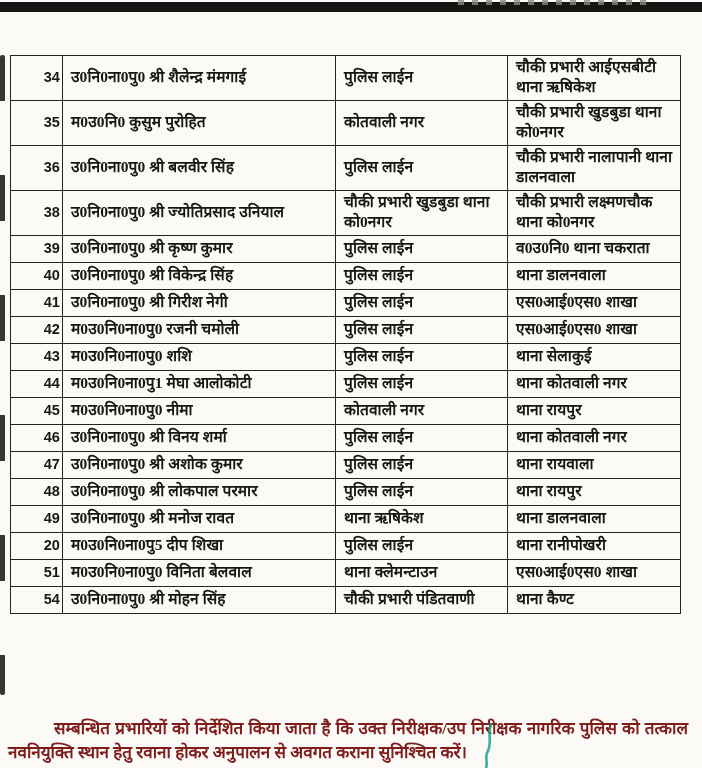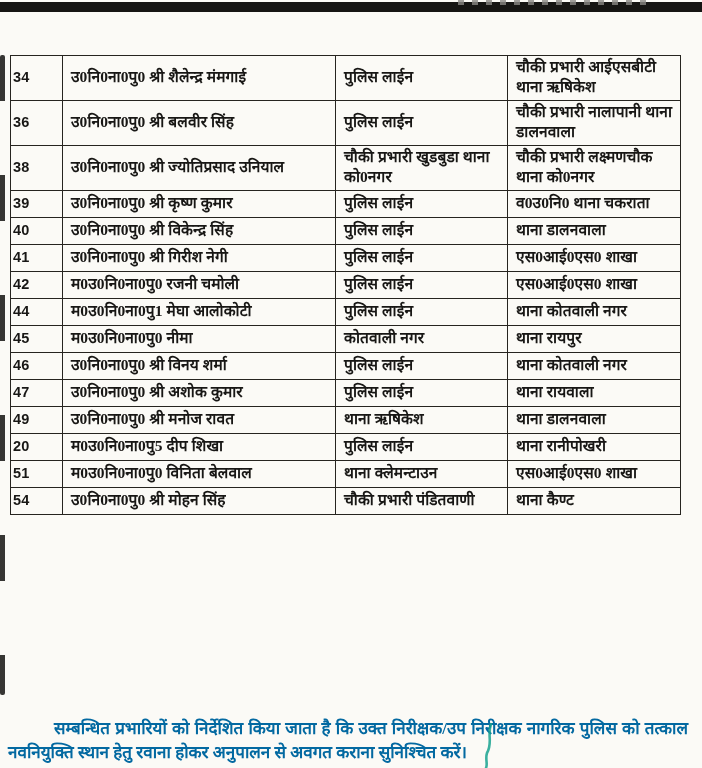--- a/index.html
+++ b/index.html
@@ -51,37 +51,37 @@
     border: 1.6px solid #26241f;
     font-size: 15.5px;
     font-weight: 700;
     letter-spacing: .1px;
     padding: 1px 6px 2px 8px;
     vertical-align: middle;
     line-height: 1.32;
     overflow: hidden;
   }
   table.transfer td.c-sno {
-    text-align: left;
+    text-align: right;
     font-family: "Liberation Sans", "DejaVu Sans", sans-serif;
     font-size: 14.5px;
     padding: 1px 2px;
   }
   tr.short td { height: 23px; }
   tr.tall td  { height: 40px; }
   .footer-para {
     position: absolute;
     top: 700px; left: 8px;
     width: 680px;
     font-size: 17px;
     font-weight: 700;
     line-height: 1.42;
     text-align: justify;
     text-indent: 46px;
-    color: #0369a1;
+    color: #7f1d1d;
   }
   .pen-mark {
     position: absolute;
     left: 477px; top: 723px;
     width: 26px; height: 46px;
     pointer-events: none;
   }
 </style>
 </head>
 <body>
@@ -102,20 +102,26 @@
       <col style="width:173px">
     </colgroup>
     <tbody>
         <tr class="tall">
       <td class="c-sno">34</td>
       <td class="c-name">उ0नि0ना0पु0 श्री शैलेन्द्र मंमगाई</td>
       <td class="c-from">पुलिस लाईन</td>
       <td class="c-to">चौकी प्रभारी आईएसबीटी थाना ऋषिकेश</td>
     </tr>
         <tr class="tall">
+      <td class="c-sno">35</td>
+      <td class="c-name">म0उ0नि0 कुसुम पुरोहित</td>
+      <td class="c-from">कोतवाली नगर</td>
+      <td class="c-to">चौकी प्रभारी खुडबुडा थाना को0नगर</td>
+    </tr>
+        <tr class="tall">
       <td class="c-sno">36</td>
       <td class="c-name">उ0नि0ना0पु0 श्री बलवीर सिंह</td>
       <td class="c-from">पुलिस लाईन</td>
       <td class="c-to">चौकी प्रभारी नालापानी थाना डालनवाला</td>
     </tr>
         <tr class="tall">
       <td class="c-sno">38</td>
       <td class="c-name">उ0नि0ना0पु0 श्री ज्योतिप्रसाद उनियाल</td>
       <td class="c-from">चौकी प्रभारी खुडबुडा थाना को0नगर</td>
       <td class="c-to">चौकी प्रभारी लक्ष्मणचौक थाना को0नगर</td>
@@ -138,20 +144,26 @@
       <td class="c-from">पुलिस लाईन</td>
       <td class="c-to">एस0आई0एस0 शाखा</td>
     </tr>
         <tr class="short">
       <td class="c-sno">42</td>
       <td class="c-name">म0उ0नि0ना0पु0 रजनी चमोली</td>
       <td class="c-from">पुलिस लाईन</td>
       <td class="c-to">एस0आई0एस0 शाखा</td>
     </tr>
         <tr class="short">
+      <td class="c-sno">43</td>
+      <td class="c-name">म0उ0नि0ना0पु0 शशि</td>
+      <td class="c-from">पुलिस लाईन</td>
+      <td class="c-to">थाना सेलाकुई</td>
+    </tr>
+        <tr class="short">
       <td class="c-sno">44</td>
       <td class="c-name">म0उ0नि0ना0पु1 मेघा आलोकोटी</td>
       <td class="c-from">पुलिस लाईन</td>
       <td class="c-to">थाना कोतवाली नगर</td>
     </tr>
         <tr class="short">
       <td class="c-sno">45</td>
       <td class="c-name">म0उ0नि0ना0पु0 नीमा</td>
       <td class="c-from">कोतवाली नगर</td>
       <td class="c-to">थाना रायपुर</td>
@@ -162,20 +174,26 @@
       <td class="c-from">पुलिस लाईन</td>
       <td class="c-to">थाना कोतवाली नगर</td>
     </tr>
         <tr class="short">
       <td class="c-sno">47</td>
       <td class="c-name">उ0नि0ना0पु0 श्री अशोक कुमार</td>
       <td class="c-from">पुलिस लाईन</td>
       <td class="c-to">थाना रायवाला</td>
     </tr>
         <tr class="short">
+      <td class="c-sno">48</td>
+      <td class="c-name">उ0नि0ना0पु0 श्री लोकपाल परमार</td>
+      <td class="c-from">पुलिस लाईन</td>
+      <td class="c-to">थाना रायपुर</td>
+    </tr>
+        <tr class="short">
       <td class="c-sno">49</td>
       <td class="c-name">उ0नि0ना0पु0 श्री मनोज रावत</td>
       <td class="c-from">थाना ऋषिकेश</td>
       <td class="c-to">थाना डालनवाला</td>
     </tr>
         <tr class="short">
       <td class="c-sno">20</td>
       <td class="c-name">म0उ0नि0ना0पु5 दीप शिखा</td>
       <td class="c-from">पुलिस लाईन</td>
       <td class="c-to">थाना रानीपोखरी</td>

